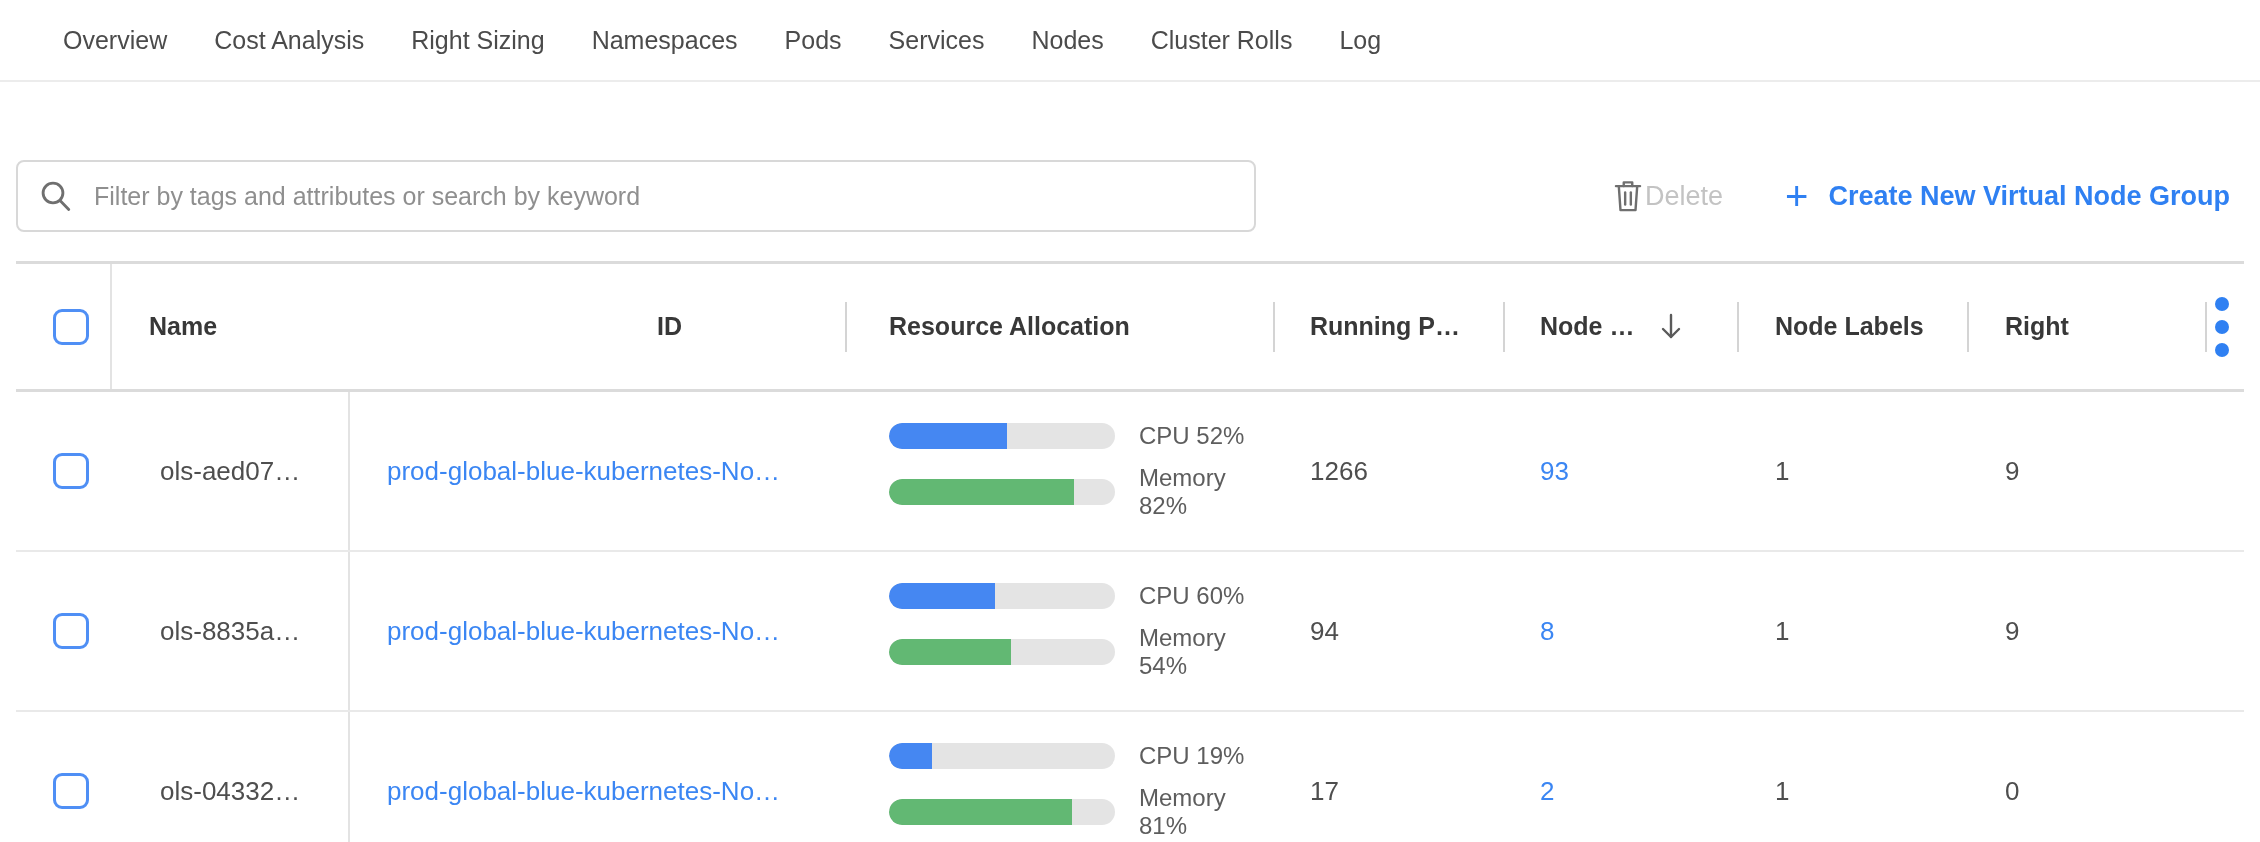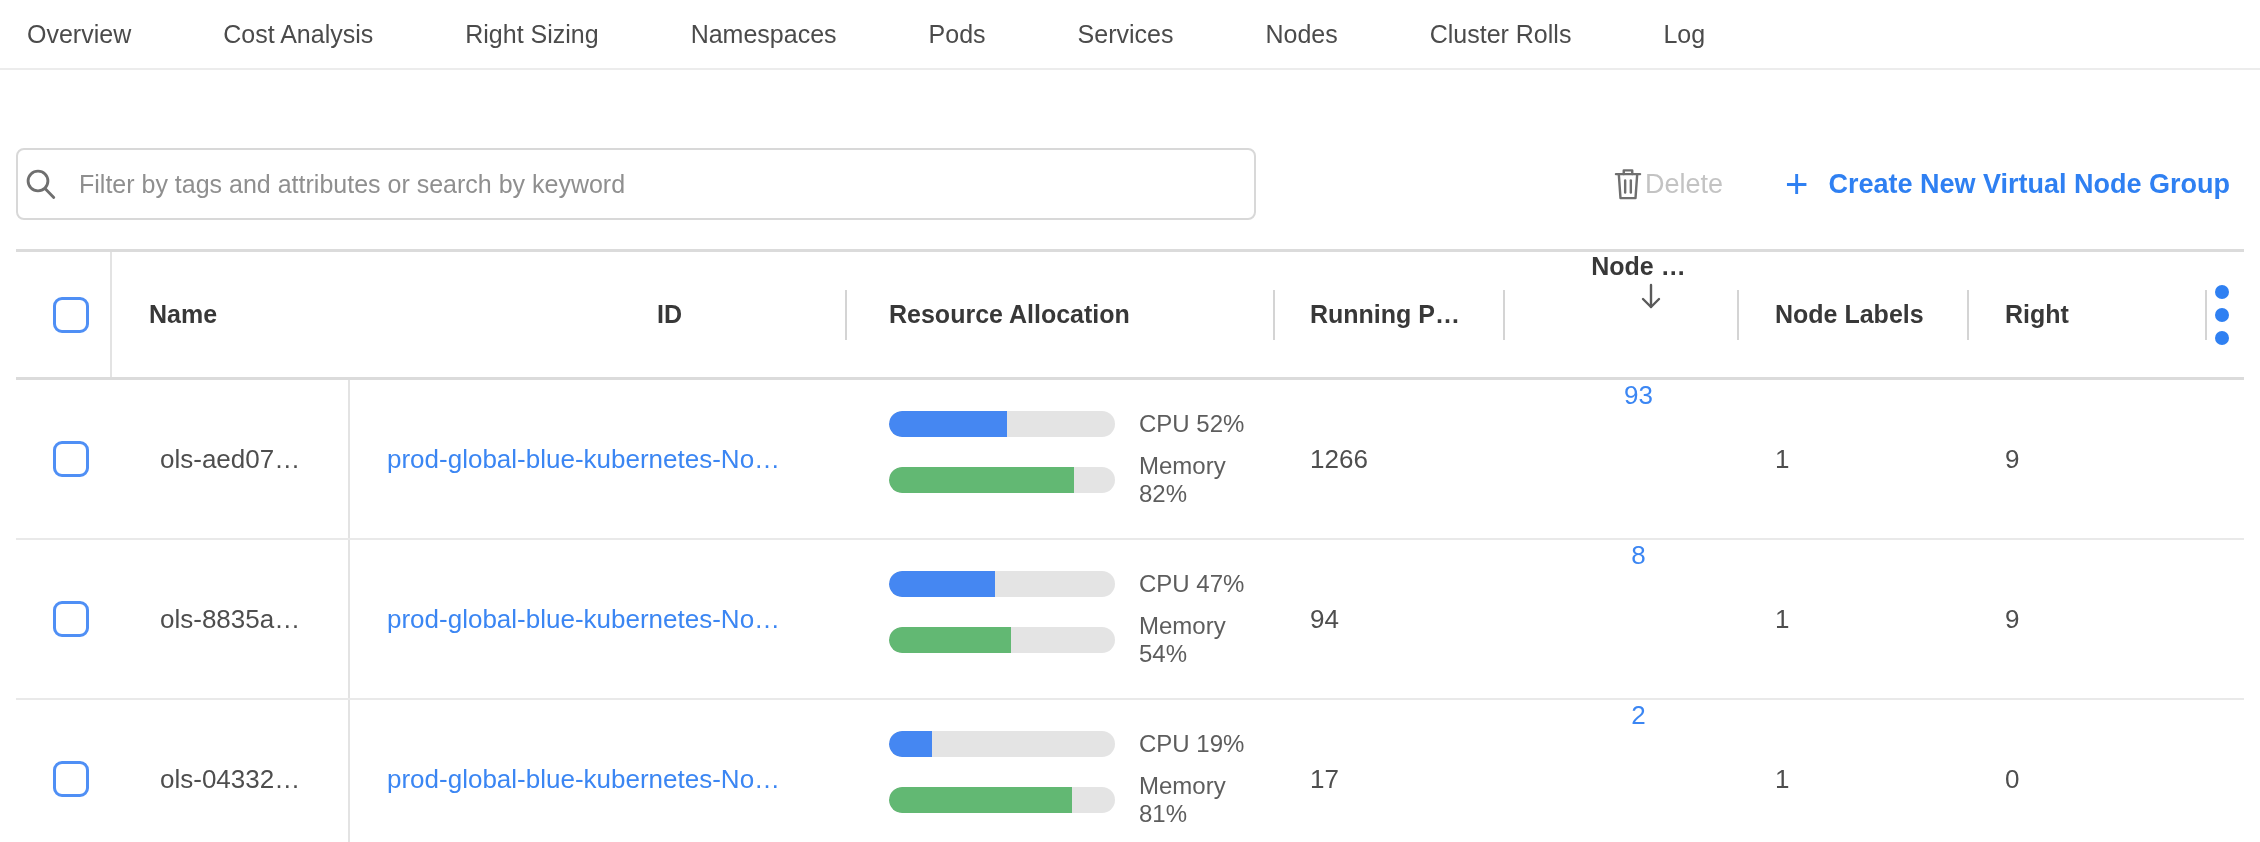--- a/index.html
+++ b/index.html
@@ -1,31 +1,31 @@
 <!DOCTYPE html>
 <html><head>
 <meta charset="utf-8">
 <style>
   * { margin:0; padding:0; box-sizing:border-box; }
   html,body { width:2260px; height:842px; overflow:hidden; background:#fff;
     font-family:"Liberation Sans", sans-serif; color:#4a4a4a; }
 
   
-  .tabs { display:flex; align-items:center; height:70px; border-bottom:2px solid #ececec;
-    padding-left:27px; column-gap:92px; }
+  .tabs { display:flex; align-items:center; height:82px; border-bottom:2px solid #ececec;
+    padding-left:63px; column-gap:47px; }
   .tab { font-size:25px; color:#4b4b4b; line-height:80px; position:relative;
     white-space:nowrap; cursor:pointer; }
   .tab.active { color:#3b86f3; }
   .tab.active::after { content:""; position:absolute; left:-8px; right:-8px; bottom:0;
     height:6px; background:#3b86f3; }
 
   
   .toolbar { display:flex; align-items:center; margin:78px 16px 0 16px; height:72px; }
   .searchbox { width:1240px; height:72px; border:2px solid #d8d8d8; border-radius:8px;
-    display:flex; align-items:center; padding:0 5px; gap:20px; background:#fff; }
+    display:flex; align-items:center; padding:0 20px; gap:20px; background:#fff; }
   .searchbox input { border:none; outline:none; flex:1; font-size:25px; color:#4a4a4a;
     font-family:"Liberation Sans", sans-serif; background:transparent; }
   .searchbox input::placeholder { color:#8f8f8f; }
   .actions { margin-left:auto; display:flex; align-items:center; gap:62px; padding-right:14px; }
   .delete-btn { display:flex; align-items:center; cursor:default; }
   .delete-btn .lbl { font-size:27px; color:#c3c3c3; }
   .create-btn { display:flex; align-items:center; gap:20px; color:#2f80f2; cursor:pointer; }
   .create-btn .plus { font-size:40px; line-height:40px; font-weight:400; }
   .create-btn .lbl { font-size:27px; font-weight:700; }
 
@@ -34,21 +34,21 @@
   .thead { display:flex; align-items:center; height:128px; border-bottom:3px solid #dbdbdb;
     font-weight:700; color:#383838; font-size:25px; }
   .trow { display:flex; align-items:center; height:160px; border-bottom:2px solid #e9e9e9;
     font-size:26px; color:#4e4e4e; }
   .cell { height:100%; display:flex; align-items:center; position:relative; }
   .c-check { width:94px; padding-left:37px; }
   .c-id    { width:238px; padding-left:50px; }
   .c-name  { width:497px; padding-left:37px; border-left:2px solid #e3e3e3; }
   .c-res   { width:428px; padding-left:44px; }
   .c-run   { width:230px; padding-left:37px; }
-  .c-node  { width:234px; padding-left:37px;flex-direction:column; }
+  .c-node  { width:234px; padding-left:37px; }
   .c-lbls  { width:230px; padding-left:38px; }
   .c-tags  { width:238px; padding-left:38px; }
   .c-menu  { width:39px; padding-left:10px; }
   .hdiv { position:absolute; left:0; top:50%; transform:translateY(-50%);
     width:2px; height:50px; background:#d4d4d4; }
   .sort-icon { margin-left:24px; display:inline-flex; cursor:pointer; }
 
   .cb { width:36px; height:36px; border:3px solid #4f8ff5; border-radius:9px;
     background:#fff; cursor:pointer; flex:none; }
 
@@ -197,21 +197,21 @@
     <div class="cell c-id">ols-8835a…</div>
     <div class="cell c-name">
         <span class="name-link">prod-global-blue-kubernetes-No…</span>
       </div>
     <div class="cell c-res">
       <div class="res-wrap">
         <div class="bar-line">
           <div class="bar">
               <div class="fill cpu" style="width: 47%;"></div>
             </div>
-          <span class="bar-lbl">CPU 47%</span>
+          <span class="bar-lbl">CPU 60%</span>
         </div>
         <div class="bar-line">
           <div class="bar">
               <div class="fill mem" style="width: 54%;"></div>
             </div>
           <span class="bar-lbl">Memory 54%</span>
         </div>
       </div>
     </div>
     <div class="cell c-run">94</div>

